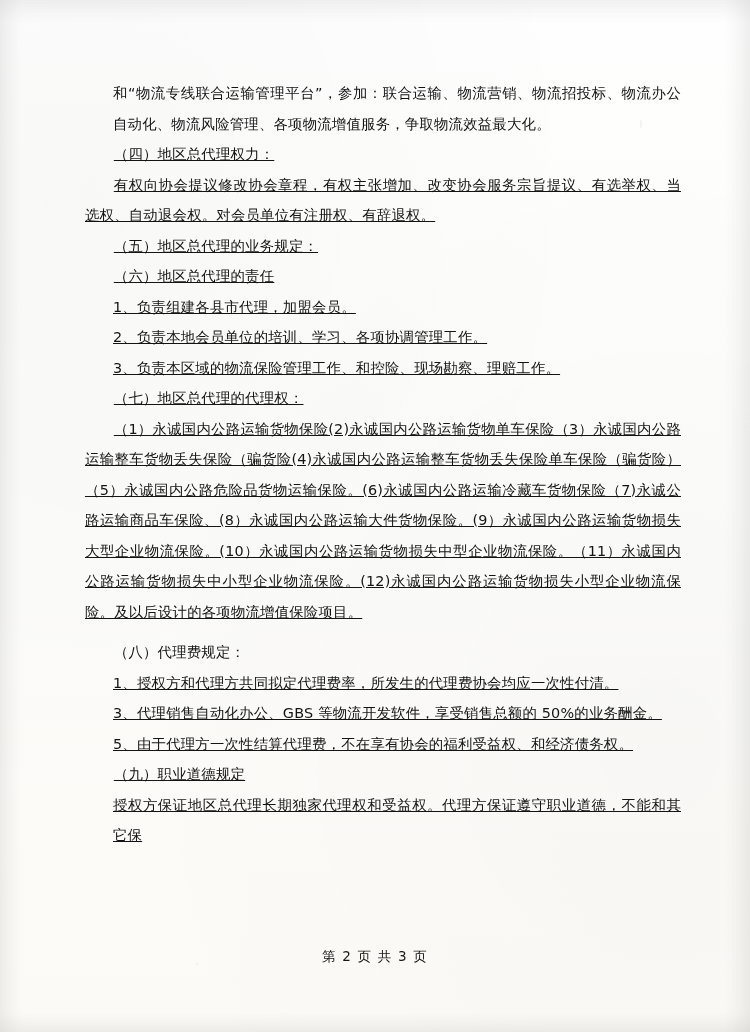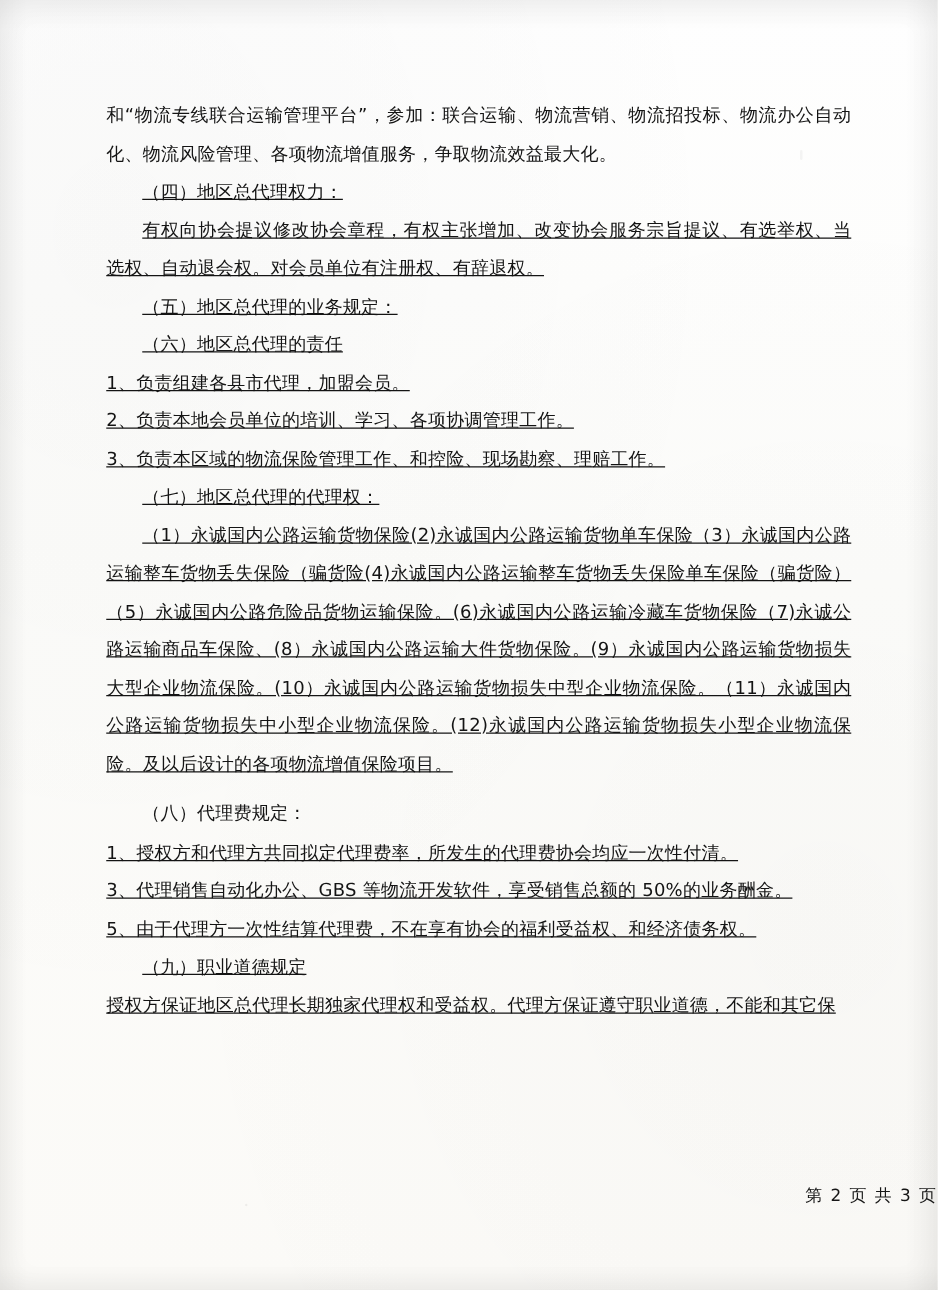--- a/index.html
+++ b/index.html
@@ -44,30 +44,30 @@
   .para {
     font-family: "DejaVu Sans", sans-serif;
     font-size: 14.4px;
     line-height: 30.5px;
     color: #141414;
     margin: 0 0 0 0;
     text-align: justify;
     text-justify: inter-ideograph;
     letter-spacing: 0.2px;
   }
-  .indent1 { text-indent: 0; }
+  .indent1 { text-indent: 0; margin-left: 28px; }
   .indent2 { text-indent: 2em; }
   .gap-sm { margin-top: 0px; text-decoration: underline; }
-  .gap-md { margin-top: 10px; font-family: Liberation Mono, monospace; }
+  .gap-md { margin-top: 10px; }
   .footer {
     position: absolute;
     left: 0;
     right: 0;
     top: 948px;
-    text-align: right;
+    text-align: center;
     font-family: "DejaVu Sans", sans-serif;
     font-size: 13.5px;
     color: #171717;
     letter-spacing: 1.2px;
   }
   
   .artifact {
     position: absolute;
     pointer-events: none;
     background: rgba(0,0,0,0.055);

